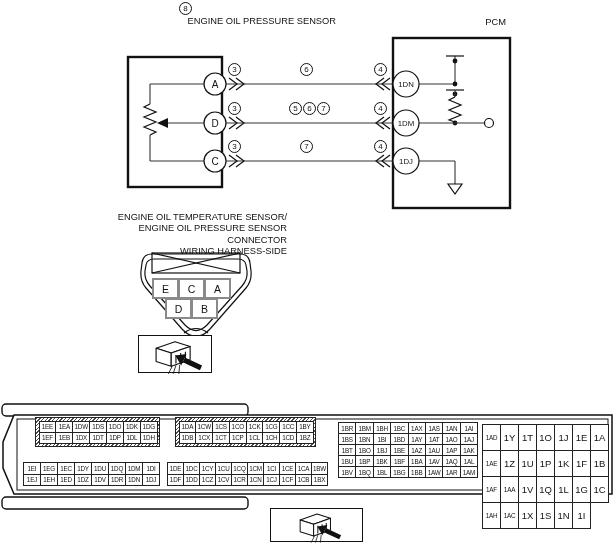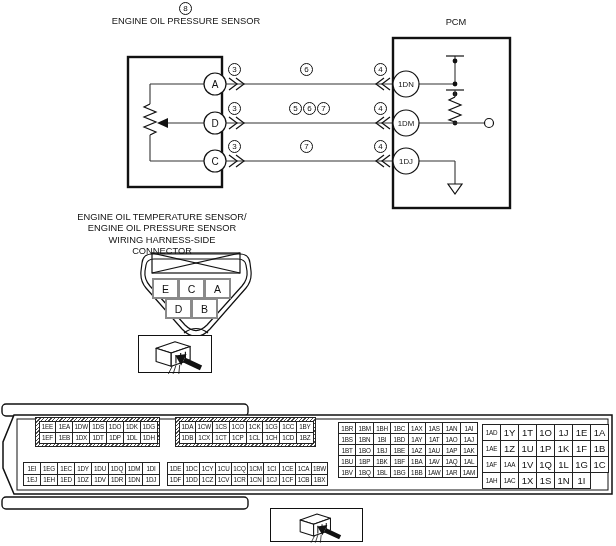--- a/index.html
+++ b/index.html
@@ -1,19 +1,19 @@
 <!DOCTYPE html>
 <html><head>
 <meta charset="utf-8">
 <style>
   html,body{margin:0;padding:0;background:#fff}
   #root{position:relative;width:616px;height:546px;background:#fff;overflow:hidden;
         font-family:"Liberation Sans",sans-serif;color:#111}
   .abs{position:absolute}
-  .lbl{position:absolute;text-align:center;font-size:9.3px;line-height:11.3px;
+  .lbl{position:absolute;text-align:right;font-size:9.3px;line-height:11.3px;
        color:#111;white-space:nowrap}
   .co{position:absolute;width:13px;height:13px;border:1.2px solid #111;border-radius:50%;
       display:flex;align-items:center;justify-content:center;font-size:8px;background:#fff;
       box-sizing:border-box;z-index:5}
   svg{overflow:visible}
   .wire{stroke:#333;stroke-width:1.1;fill:none}
   .sym{stroke:#111;stroke-width:1.2;fill:none}
   .thick{stroke:#111;stroke-width:2.4;fill:#fff}
   .dot{fill:#111;stroke:none}
   .term{stroke:#111;stroke-width:1.2;fill:#fff}
@@ -34,21 +34,21 @@
   .pin-cell.big{font-size:9.5px;letter-spacing:0}
   .pin-cell.empty{visibility:hidden}
   .hatch{position:absolute;z-index:4;padding:2.5px;border:1px solid #222;
          background:repeating-linear-gradient(135deg,#4a4a4a 0,#4a4a4a 1px,#fff 1px,#fff 2.6px)}
   .hatch .grid{position:static}
   .g1t .pin-cell{width:17.9px;height:12px}
   .g2t .pin-cell{width:17.8px;height:12px}
   .g1b .pin-cell{width:18px;height:12.5px}
   .g2b .pin-cell{width:17px;height:12.5px}
   .g3  .pin-cell{width:18.4px;height:12px}
-  .g4  .pin-cell{width:19px;height:17px}
+  .g4  .pin-cell{width:19px;height:27px}
 </style>
 </head>
 <body>
 
 <div id="root">
 
   <span class="co" style="left:179px;top:2px">8</span>
   <div class="lbl" style="left:36px;top:16px;width:300px">
     <div>ENGINE OIL PRESSURE SENSOR</div>
   </div>
@@ -145,22 +145,22 @@
   <span class="co" style="left:374px;top:140px">4</span>
   <span class="co" style="left:300px;top:63px">6</span>
   <span class="co" style="left:289px;top:102px">5</span>
   <span class="co" style="left:303px;top:102px">6</span>
   <span class="co" style="left:317px;top:102px">7</span>
   <span class="co" style="left:300px;top:140px">7</span>
 
   <div class="lbl" style="left:37px;top:212px;width:250px">
     <div>ENGINE OIL TEMPERATURE SENSOR/</div>
     <div>ENGINE OIL PRESSURE SENSOR</div>
+    <div>CONNECTOR</div>
     <div>WIRING HARNESS-SIDE</div>
-    <div>CONNECTOR</div>
   </div>
 
   <svg class="abs" style="left:0;top:0" width="616" height="350" viewBox="0 0 616 350">
     <path class="sym" d="M152,254 H240 Q249,254 250,263 L251,271 Q252,281 246,288 L210,329 Q196,344 182,329 L146,288 Q140,281 141,271 L142,263 Q143,254 152,254 Z" fill="#fff"></path>
     <path class="sym" d="M154,259 H238 Q245,259 246,265 L247,271 Q248,279 242,286 L207,325 Q196,336 185,325 L150,286 Q144,279 145,271 L146,265 Q147,259 154,259 Z" fill="#fff"></path>
     <path class="sym" d="M184,333 Q196,324 208,333"></path>
     <g>
       <rect class="sym" x="152" y="253" width="88" height="20" fill="#fff"></rect>
       <line class="sym" x1="152" y1="253" x2="240" y2="273"></line>
       <line class="sym" x1="240" y1="253" x2="152" y2="273"></line>

